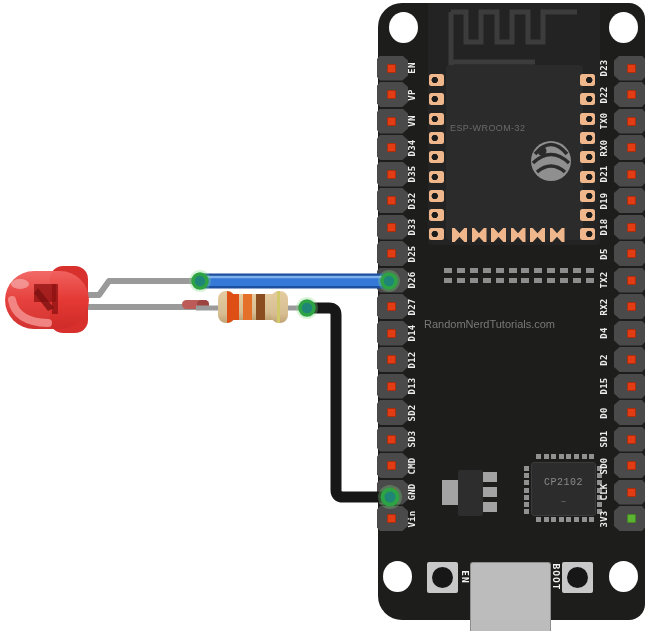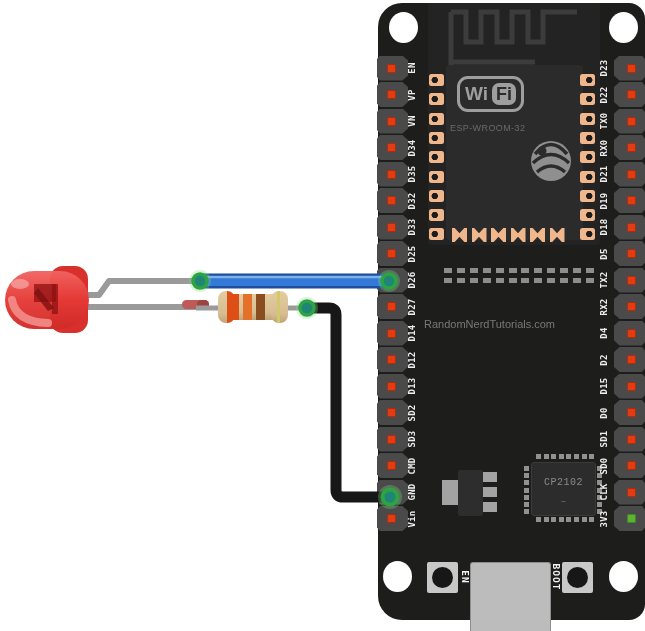--- a/index.html
+++ b/index.html
@@ -64,24 +64,20 @@
     <div class="hole" style="left:11px;top:9px"></div>
     <div class="hole" style="left:231px;top:9px"></div>
     <div class="hole" style="left:5px;top:558px"></div>
     <div class="hole" style="left:231px;top:558px"></div>
 
     <div class="module" id="module">
       <svg class="antenna" width="172" height="80">
         <path d="M23 75 V9 M23 9 H38 V39 H53 V9 H69 V39 H84 V9 H100 V39 H115 V9 H149 M23 59 H107" stroke="#3c3c3c" stroke-width="5" fill="none"></path>
       </svg>
       <div class="shield"></div>
-      <div class="wifi-badge">
-        <span class="wifi-wi">Wi</span>
-        <span class="wifi-fi">Fi</span>
-      </div>
       <div class="esp-label">ESP-WROOM-32</div>
       <svg style="position:absolute;left:100px;top:135px" width="46" height="46">
         <circle cx="23" cy="23" r="20" fill="#8f8f8f"></circle>
         <path d="M7 16 Q23 -3 39 16" stroke="#2b2b2b" stroke-width="3.5" fill="none"></path>
         <path d="M5 25 Q23 8 41 25" stroke="#2b2b2b" stroke-width="3.5" fill="none"></path>
         <path d="M9 34 Q23 22 37 34" stroke="#2b2b2b" stroke-width="3.5" fill="none"></path>
         <circle cx="14" cy="13" r="4.5" fill="#2b2b2b"></circle>
       </svg>
     <div class="pad l" style="left: 1px; top: 71px;"></div>
         <div class="pad r" style="left: 152px; top: 71px;"></div>

